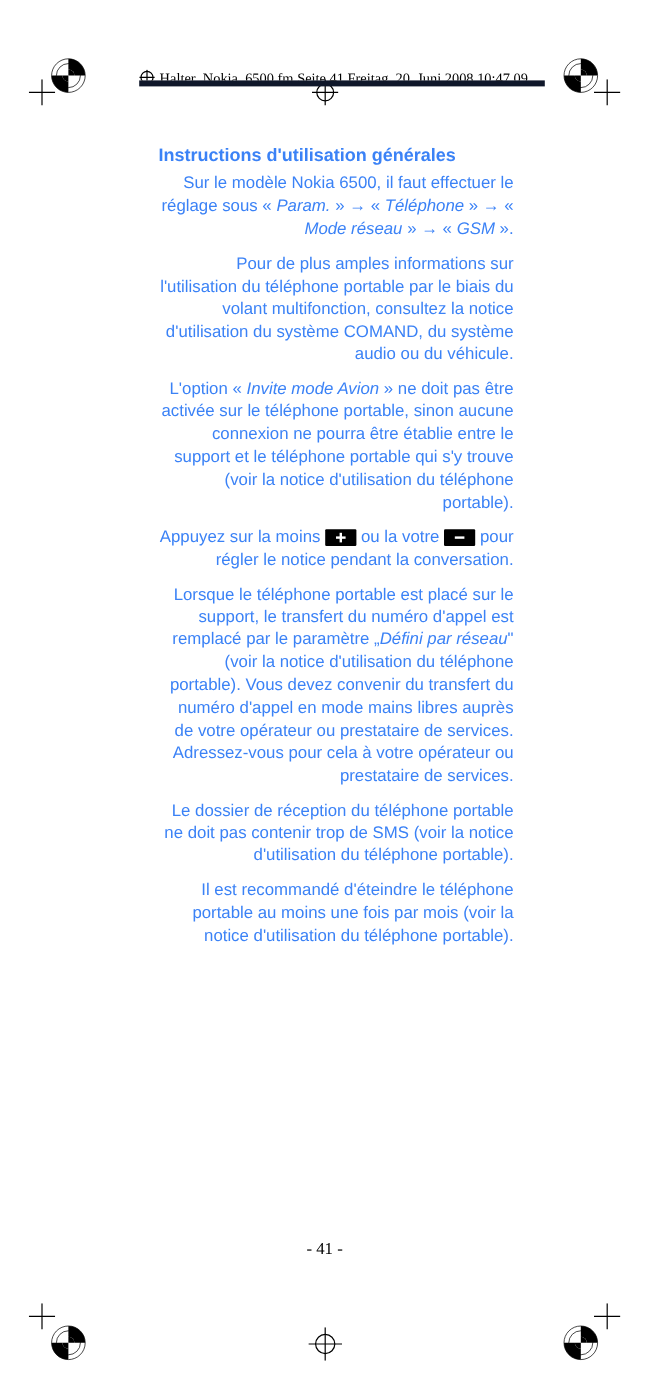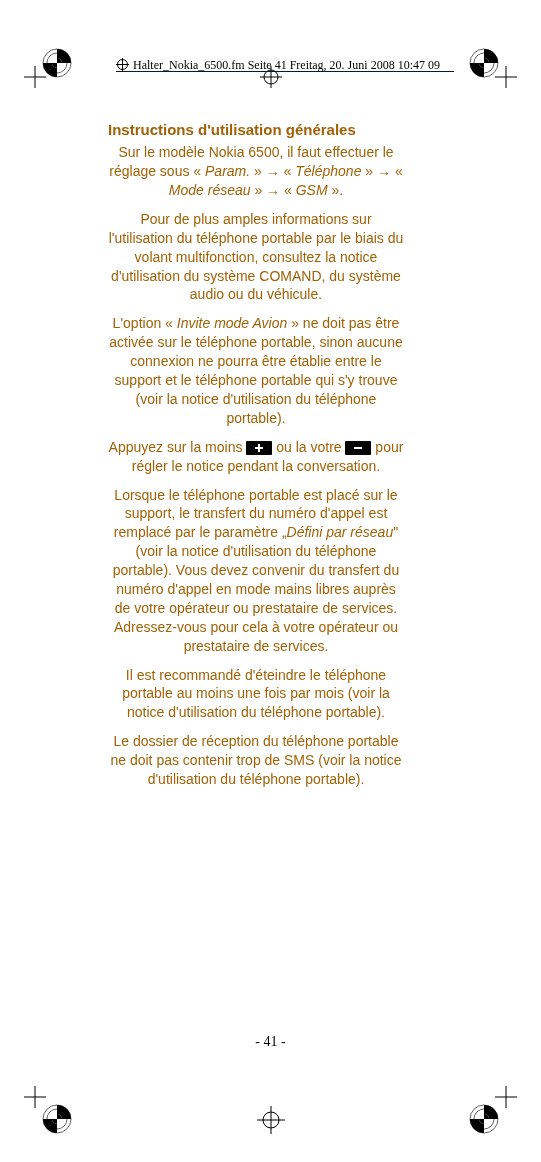--- a/index.html
+++ b/index.html
@@ -27,45 +27,45 @@
     .ct-tl { top: 48px; left: 42px; }
     .ct-tr { top: 48px; right: 42px; }
     .ct-bl { top: 1104px; left: 42px; }
     .ct-br { top: 1104px; right: 42px; }
 
     .header-line {
       position: absolute;
       top: 58px;
       left: 116px;
       height: 14px;
-      border-bottom: 1px solid #0f172a;
+      border-bottom: 5px solid #0f172a;
       width: 338px;
       font-size: 12px;
       font-family: "Times New Roman", serif;
       white-space: nowrap;
       overflow: hidden;
     }
     .header-line .header-ico { display:inline-block; vertical-align:middle; margin-right:4px;}
     .header-line .header-ico svg{width:13px;height:13px;}
 
     .content {
       position: absolute;
       top: 120px;
-      left: 108px;
+      left: 132px;
       width: 296px;
       font-size: 14px;
       line-height: 1.35;
-      color: #a16207;
+      color: #3b82f6;
     }
     .heading {
       font-weight: bold;
       font-size: 15px;
       margin-bottom: 3px;
     }
-    .para { margin-bottom: 10px; text-align: center; }
+    .para { margin-bottom: 10px; text-align: right; }
     .italic { font-style: italic; }
     .key-icon {
       display: inline-block;
       width: 26px;
       height: 14px;
       background: #000;
       vertical-align: middle;
       position: relative;
       border-radius: 1px;
     }
@@ -187,17 +187,17 @@
   </div>
 
   <div class="para">
     <span>Appuyez sur la moins </span><span class="key-icon key-plus"></span><span> ou la votre </span><span class="key-icon key-minus"></span><span> pour régler le notice pendant la conversation.</span>
   </div>
 
   <div class="para">
     <span>Lorsque le téléphone portable est placé sur le support, le transfert du numéro d'appel est remplacé par le paramètre „</span><span class="italic">Défini par réseau</span><span>" (voir la notice d'utilisation du téléphone portable). Vous devez convenir du transfert du numéro d'appel en mode mains libres auprès de votre opérateur ou prestataire de services. Adressez-vous pour cela à votre opérateur ou prestataire de services.</span>
   </div>
 
+  <div class="para">Le dossier de réception du téléphone portable ne doit pas contenir trop de SMS (voir la notice d'utilisation du téléphone portable).</div>
   <div class="para">Il est recommandé d'éteindre le téléphone portable au moins une fois par mois (voir la notice d'utilisation du téléphone portable).</div>
-  <div class="para">Le dossier de réception du téléphone portable ne doit pas contenir trop de SMS (voir la notice d'utilisation du téléphone portable).</div>
 </div>
 
 <div class="page-num">- 41 -</div>
 
 </body></html>

